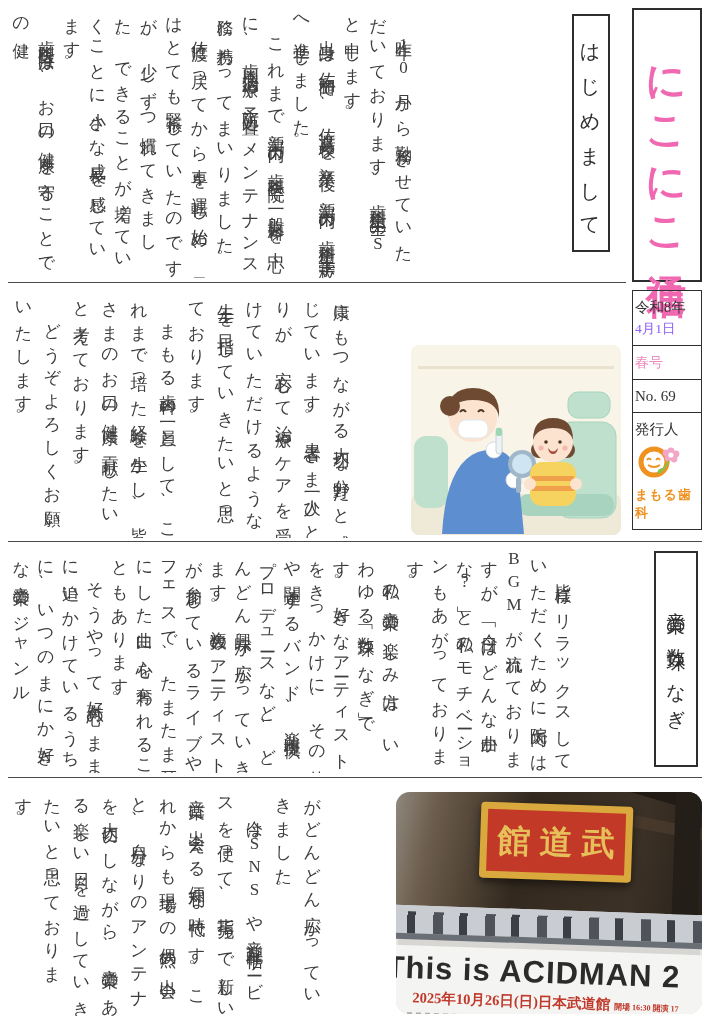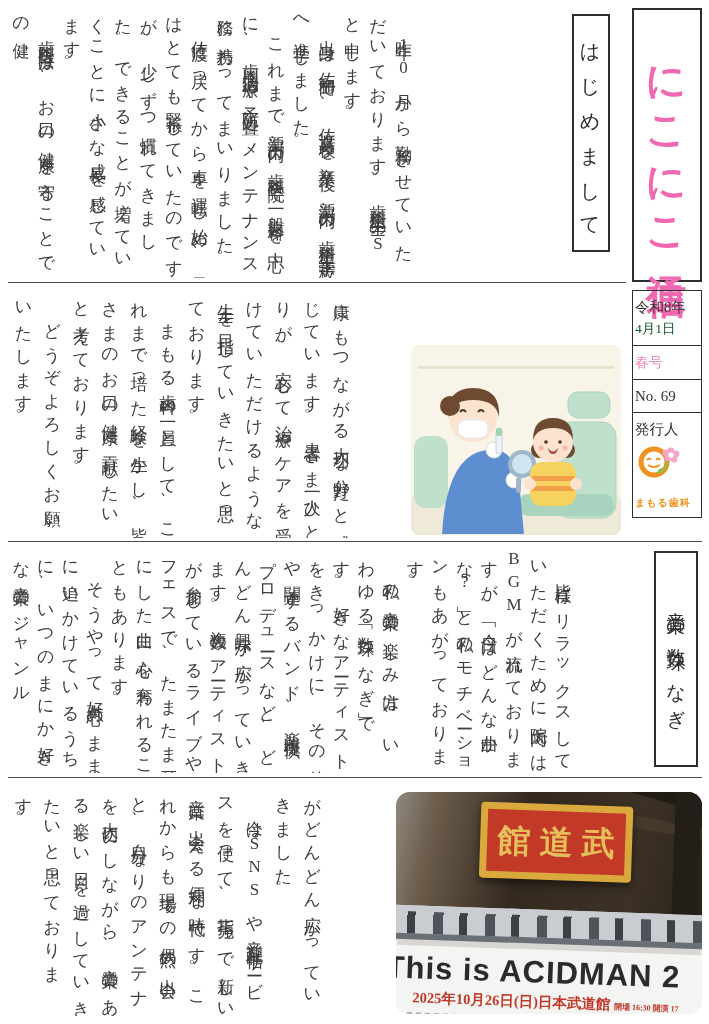--- a/index.html
+++ b/index.html
@@ -22,27 +22,27 @@
   }
   .title-box .vtitle {
     writing-mode:vertical-rl; text-orientation:upright;
     font-family:"Liberation Sans","DejaVu Sans",sans-serif;
     font-weight:bold; font-size:40px; letter-spacing:5px; color:#f168b2;
   }
   .info-table { position:absolute; left:632px; top:290px; width:70px; border:1.5px solid #2e2e2e; }
   .info-cell { border-bottom:1.5px solid #2e2e2e; padding:7px 2px; }
   .info-cell:last-child { border-bottom:none; }
   .era { font-size:14.5px; color:#333; display:block; }
-  .date-pink { font-size:13.5px; color:#14532d; display:block; margin-top:3px; }
+  .date-pink { font-size:13.5px; color:#8b5cf6; display:block; margin-top:3px; }
   .season { font-size:14px; color:#ef8cbe; }
   .issue-no { font-size:15px; color:#333; }
   .publisher-label { font-size:14.5px; color:#333; display:block; }
   .logo-svg { margin-top:4px; }
   .publisher-name { display:block; font-family:"Liberation Sans","DejaVu Sans",sans-serif;
-    font-weight:bold; font-size:10px; color:#ef9220; letter-spacing:1px; margin-top:11px; }
+    font-weight:bold; font-size:13px; color:#ef9220; letter-spacing:1px; margin-top:1px; }
   
   .sec { position:absolute; display:flex; flex-direction:row; }
   .sec1 { left:8px; top:6px;   width:616px; height:272px; }
   .sec2 { left:8px; top:290px; width:616px; height:248px; }
   .sec3 { left:8px; top:549px; width:694px; height:224px; }
   .sec4 { left:8px; top:786px; width:694px; height:230px; }
   .rule { position:absolute; border-top:1.5px solid #4a4a4a; }
   .rule1 { top:282px; left:8px; width:618px; }
   .rule2 { top:541px; left:8px; width:694px; }
   .rule3 { top:777px; left:8px; width:694px; }

